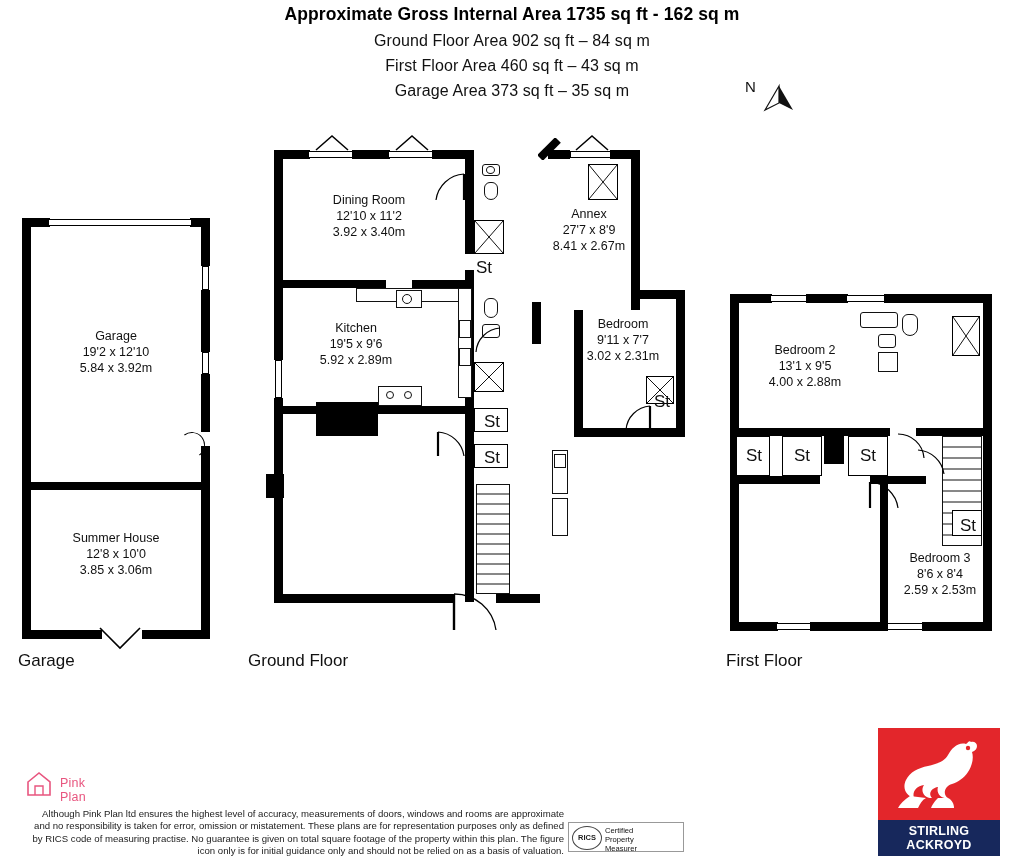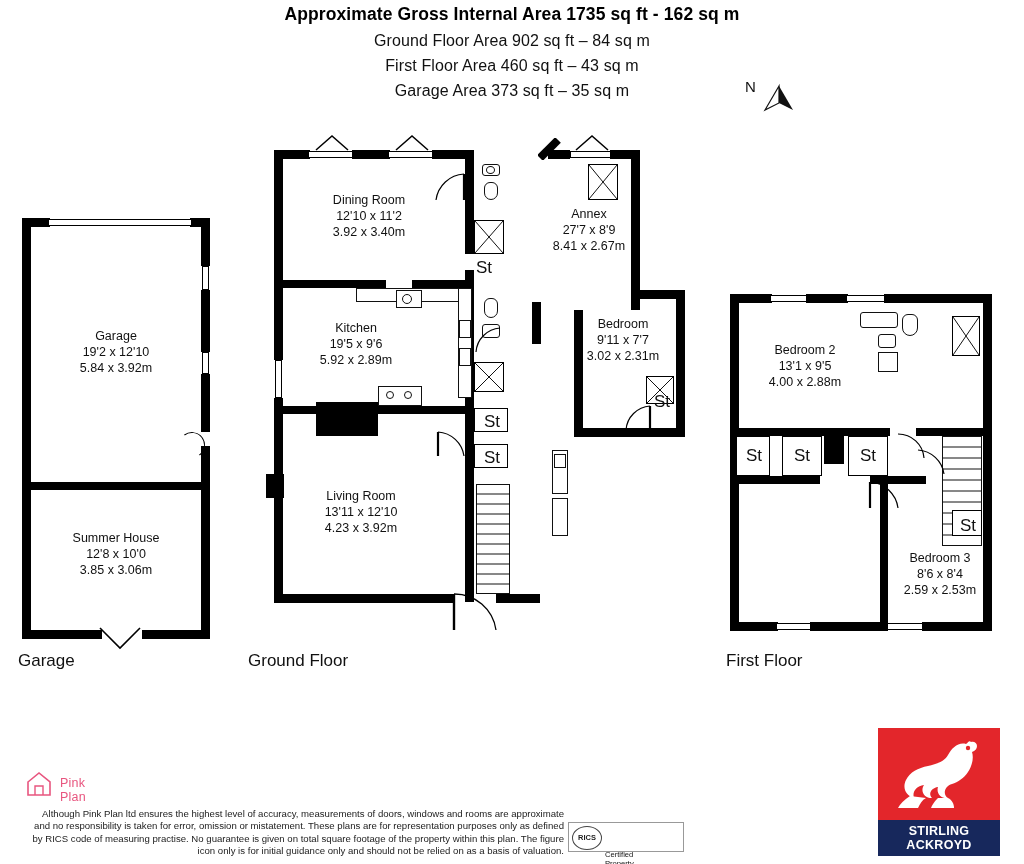--- a/index.html
+++ b/index.html
@@ -107,21 +107,21 @@
   #rics {
     left: 568px; top: 822px; width: 116px; height: 30px;
     border: 1px solid #999; box-sizing: border-box; background:#fff;
   }
   #rics .badge {
     position:absolute; left:3px; top:3px; width:28px; height:22px;
     border-radius:50%; border:1px solid #444; background:#fff;
     font-size:7.5px; text-align:center; line-height:22px; font-weight:bold; color:#222;
   }
   #rics .rt {
-    position:absolute; left:36px; top:4px; font-size:7.6px; line-height:8.4px; color:#111;margin-top:24px;
+    position:absolute; left:36px; top:4px; font-size:7.6px; line-height:8.4px; color:#111;
   }
   #stirling {
     left: 878px; top: 728px; width: 122px; height: 128px;
   }
   #stirling .red { position:absolute; left:0; top:0; width:122px; height:92px; background:#e3262b; }
   #stirling .blue { position:absolute; left:0; top:92px; width:122px; height:36px; background:#17285c; }
   #stirling .bl1 { position:absolute; left:0; top:96px; width:122px; text-align:center; color:#fff; font-size:12.5px; font-weight:bold; letter-spacing:.3px;}
   #stirling .bl2 { position:absolute; left:0; top:110px; width:122px; text-align:center; color:#fff; font-size:12.5px; font-weight:bold; letter-spacing:.3px;}
 </style>
 </head>
@@ -280,25 +280,20 @@
   <div class="room-text" style="left:58px;top:72px;width:130px;">
     <span class="nm">Dining Room</span>
     <span class="nm">12'10 x 11'2</span>
     <span class="nm">3.92 x 3.40m</span>
   </div>
   <div class="room-text" style="left:42px;top:200px;width:136px;">
     <span class="nm">Kitchen</span>
     <span class="nm">19'5 x 9'6</span>
     <span class="nm">5.92 x 2.89m</span>
   </div>
-  <div class="room-text" style="left:42px;top:368px;width:146px;">
-    <span class="nm">Living Room</span>
-    <span class="nm">13'11 x 12'10</span>
-    <span class="nm">4.23 x 3.92m</span>
-  </div>
 </div>
 <div class="plan-label abs" style="left:248px;top:651px;">Ground Floor</div>
 
 <div class="abs" id="annex-plan" style="left:530px;top:120px;width:180px;height:520px;">
 
   <div class="w" style="left:18px;top:30px;width:22px;height:9px;"></div>
   <div class="wt" style="left:40px;top:31px;width:42px;height:7px;"></div>
   <div class="w" style="left:80px;top:30px;width:30px;height:9px;"></div>
   <svg width="40" height="18" style="position:absolute;left:44px;top:14px;">
     <polyline points="2,16 18,2 34,16" fill="none" stroke="#000" stroke-width="1.5"></polyline>

